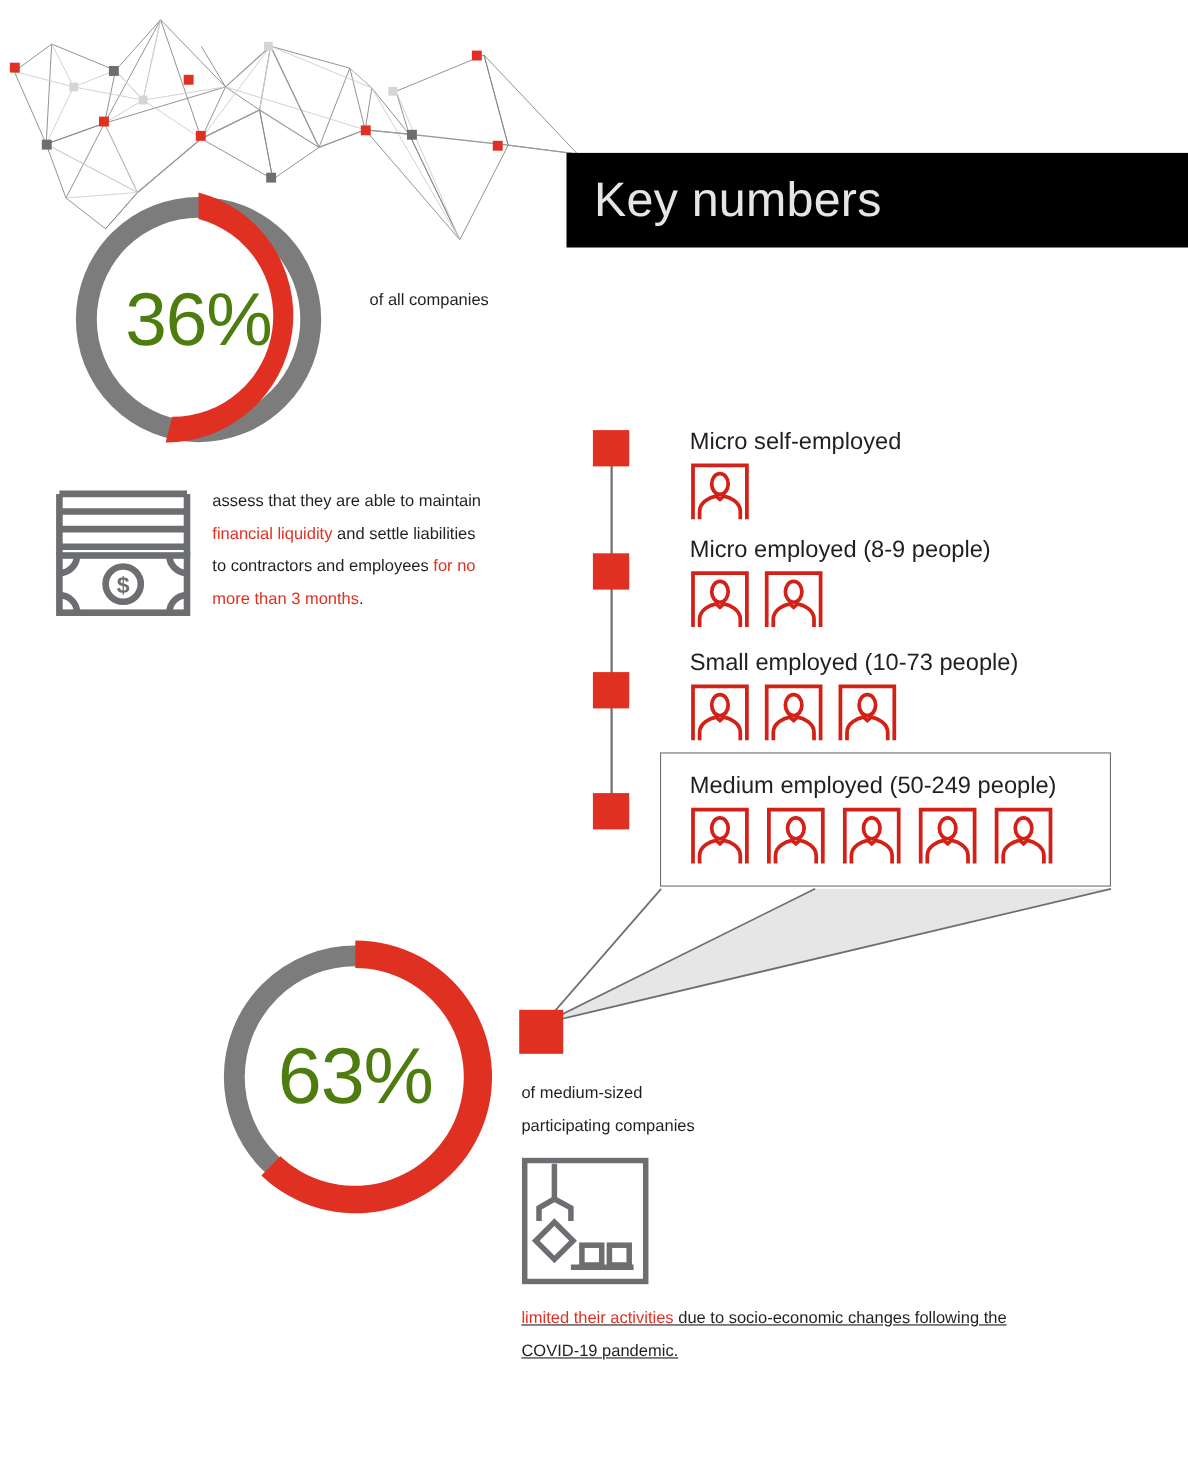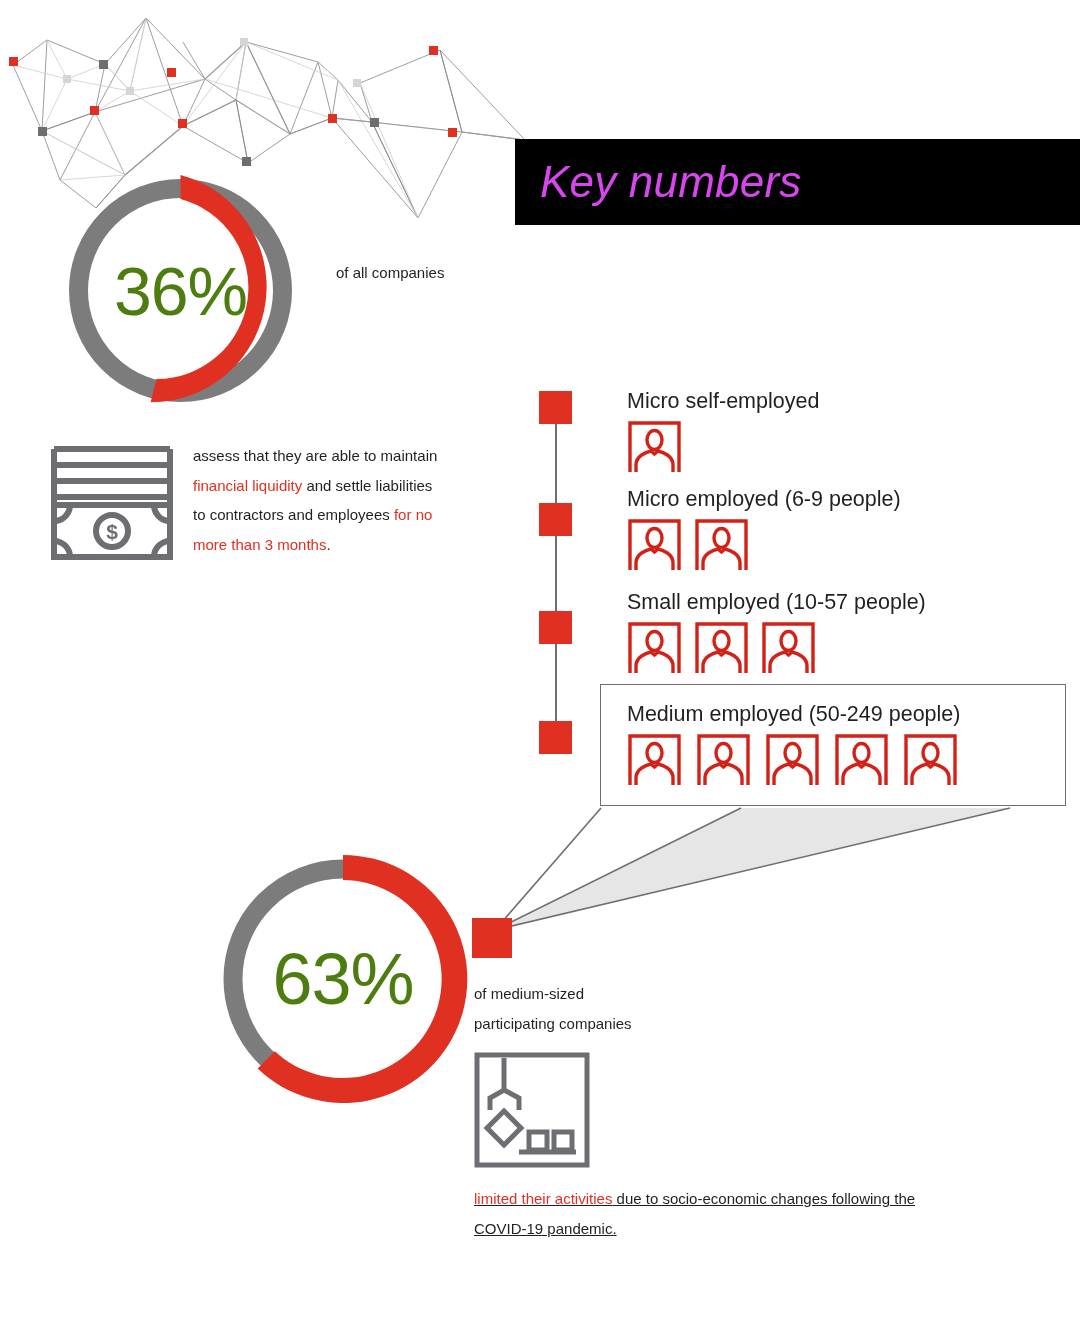--- a/index.html
+++ b/index.html
@@ -13,35 +13,34 @@
   
   #mesh{position:absolute;left:0;top:0;width:540px;height:230px;}
 
   
   #header-bar{
     position:absolute;left:515px;top:139px;width:565px;height:86px;
     background:#000000;
   }
   #header-title{
     position:absolute;left:25px;top:50%;transform:translateY(-50%);
-    color:#d946ef;font-size:44px;font-weight:400;letter-spacing:.2px;
+    color:#e5e5e5;font-size:44px;font-weight:400;letter-spacing:.2px;
     white-space:nowrap;
-    font-style:italic;
   }
 
   
   .donut-wrap{position:absolute;}
   .donut-label{
     position:absolute;left:0;top:0;width:100%;height:100%;
     display:flex;align-items:center;justify-content:center;
     color:#4d7c0f;font-weight:400;letter-spacing:-1px;
   }
   #donut36{left:58px;top:168px;width:245px;height:245px;}
   #donut36 .donut-label{font-size:68px;}
-  #donut63{left:212px;top:848px;width:262px;height:262px;}
+  #donut63{left:192px;top:848px;width:262px;height:262px;}
   #donut63 .donut-label{font-size:72px;}
 
   
   .txt{position:absolute;font-size:15px;line-height:29.5px;color:#231f20;}
   .red{color:#e03022;}
 
   #survey-text{left:336px;top:258px;width:400px;}
 
   
   #money-icon{left:48px;top:443px;width:128px;height:120px;}
@@ -65,21 +64,21 @@
   .person-row{display:flex;gap:12px;margin-top:6px;}
   .person-icon{width:55px;height:55px;}
 
   #grp-micro-self{left:627px;top:388px;}
   #grp-micro-emp{left:627px;top:486px;}
   #grp-small-emp{left:627px;top:589px;}
 
   
   #callout-cone{position:absolute;left:455px;top:680px;width:565px;height:270px;}
   #medium-box{
-    position:absolute;left:600px;top:684px;width:466px;height:122px;
+    position:absolute;left:600px;top:684px;width:410px;height:122px;
     border:1.6px solid #6d6e71;background:#ffffff;box-sizing:border-box;
   }
   #medium-label{
     position:absolute;left:26px;top:16px;
     font-size:21.5px;line-height:26px;color:#231f20;white-space:nowrap;
   }
   #medium-people{position:absolute;left:26px;top:48px;display:flex;gap:14px;}
   #callout-anchor{
     position:absolute;left:472px;top:918px;width:40px;height:40px;background:#e03022;
   }
@@ -202,41 +201,41 @@
       <g stroke="#d32117" stroke-width="3.4" fill="none">
         <polyline points="3,52 3,3 52,3 52,52"></polyline>
         <ellipse cx="27.5" cy="20" rx="7.5" ry="9.5"></ellipse>
         <path d="M9,52 L9,45 C9,36 19,32 24,31 L27.5,34 L31,31 C36,32 46,36 46,45 L46,52"></path>
       </g>
     </svg>
   </div>
 </div>
 
 <div class="size-group" id="grp-micro-emp">
-  <div class="size-label">Micro employed (6-9 people)</div>
+  <div class="size-label">Micro employed (8-9 people)</div>
   <div class="person-row">
     <svg class="person-icon" viewBox="0 0 55 55">
       <g stroke="#d32117" stroke-width="3.4" fill="none">
         <polyline points="3,52 3,3 52,3 52,52"></polyline>
           <ellipse cx="27.5" cy="20" rx="7.5" ry="9.5"></ellipse>
         <path d="M9,52 L9,45 C9,36 19,32 24,31 L27.5,34 L31,31 C36,32 46,36 46,45 L46,52"></path>
       </g>
     </svg>
     <svg class="person-icon" viewBox="0 0 55 55">
       <g stroke="#d32117" stroke-width="3.4" fill="none">
         <polyline points="3,52 3,3 52,3 52,52"></polyline>
           <ellipse cx="27.5" cy="20" rx="7.5" ry="9.5"></ellipse>
         <path d="M9,52 L9,45 C9,36 19,32 24,31 L27.5,34 L31,31 C36,32 46,36 46,45 L46,52"></path>
       </g>
     </svg>
   </div>
 </div>
 
 <div class="size-group" id="grp-small-emp">
-  <div class="size-label">Small employed (10-57 people)</div>
+  <div class="size-label">Small employed (10-73 people)</div>
   <div class="person-row">
     <svg class="person-icon" viewBox="0 0 55 55">
       <g stroke="#d32117" stroke-width="3.4" fill="none">
         <polyline points="3,52 3,3 52,3 52,52"></polyline>
           <ellipse cx="27.5" cy="20" rx="7.5" ry="9.5"></ellipse>
         <path d="M9,52 L9,45 C9,36 19,32 24,31 L27.5,34 L31,31 C36,32 46,36 46,45 L46,52"></path>
       </g>
     </svg>
     <svg class="person-icon" viewBox="0 0 55 55">
       <g stroke="#d32117" stroke-width="3.4" fill="none">

